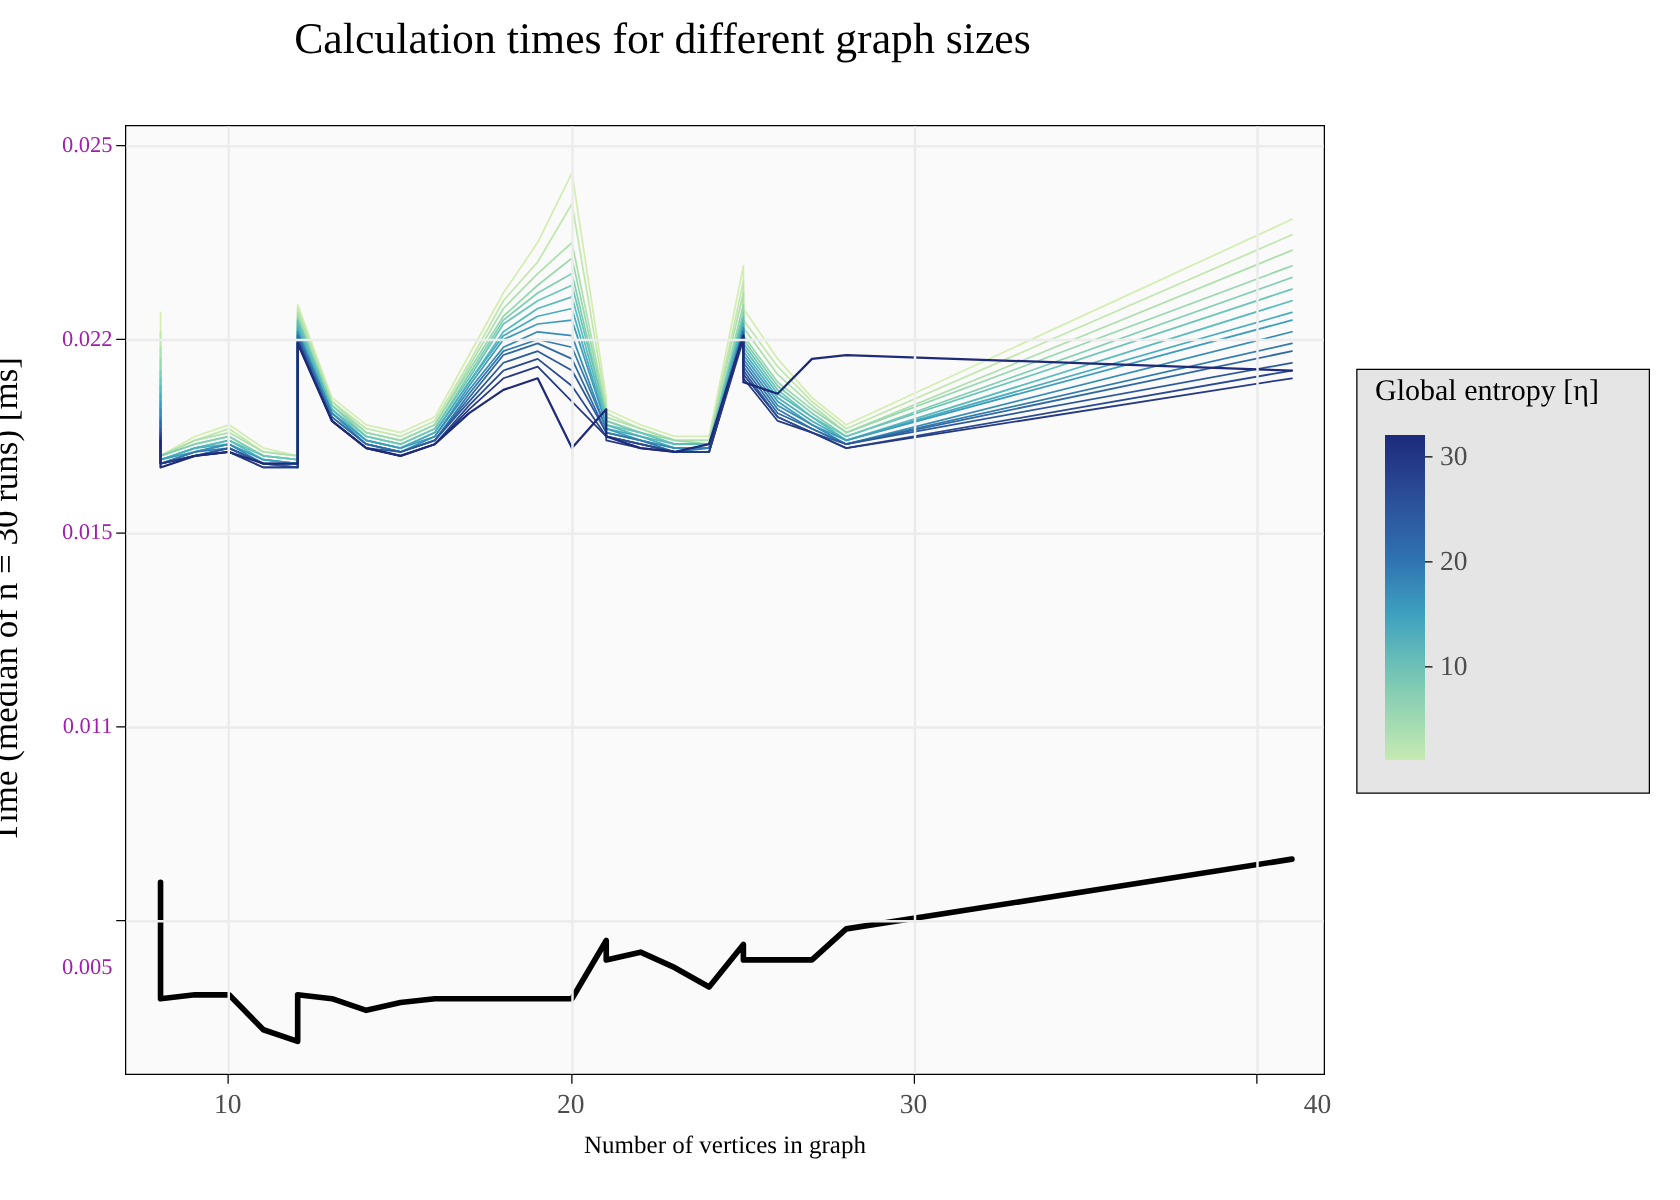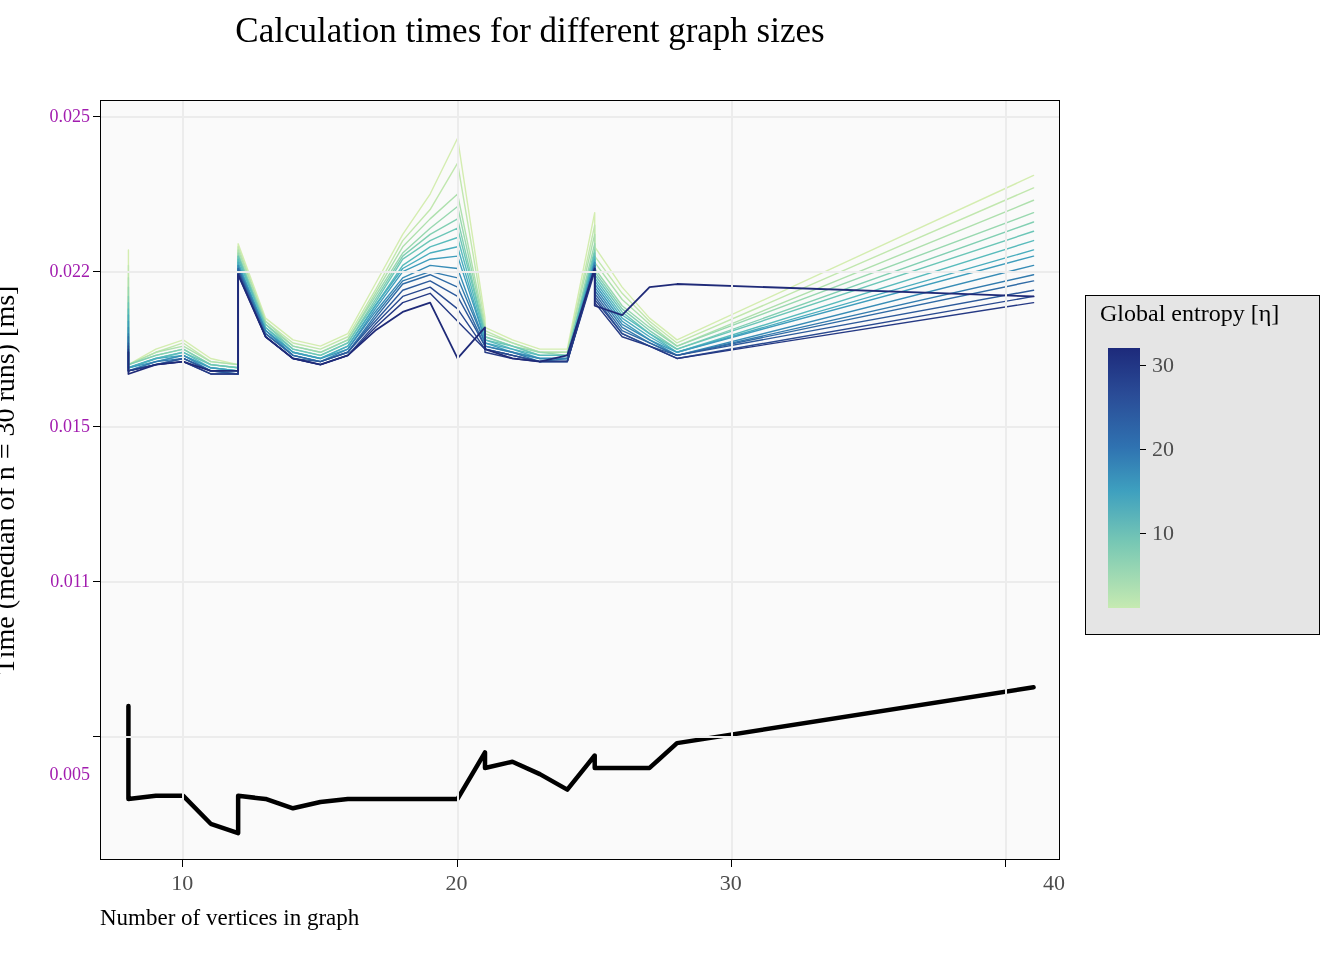--- a/index.html
+++ b/index.html
@@ -55,21 +55,22 @@
     font-size: 18px;
     transform: translate(-100%, -50%);
     color: #a21caf;
     text-align: right;
   }
   .x-axis-title {
     position: absolute;
     top: 905px;
     left: 100px;
     width: 960px;
-    font-size: 23px;
+    text-align: center;
+    font-size: 20px;
   }
   .y-axis-title {
     position: absolute;
     left: -10px;
     top: 100px;
     height: 760px;
     width: 30px;
     font-size: 28px;
     display: flex;
     align-items: center;

